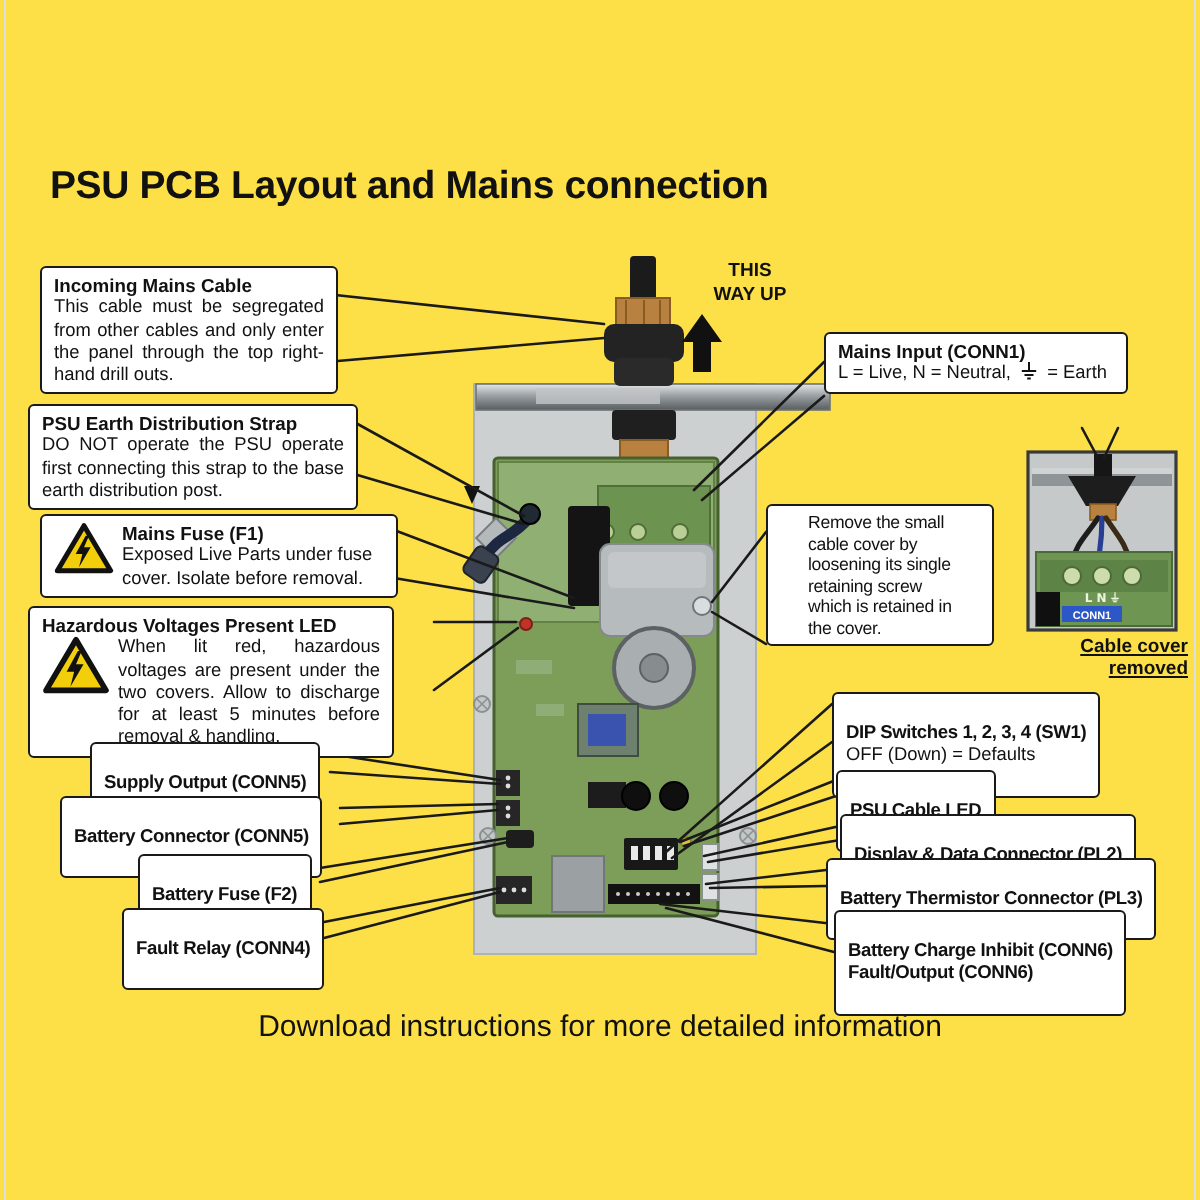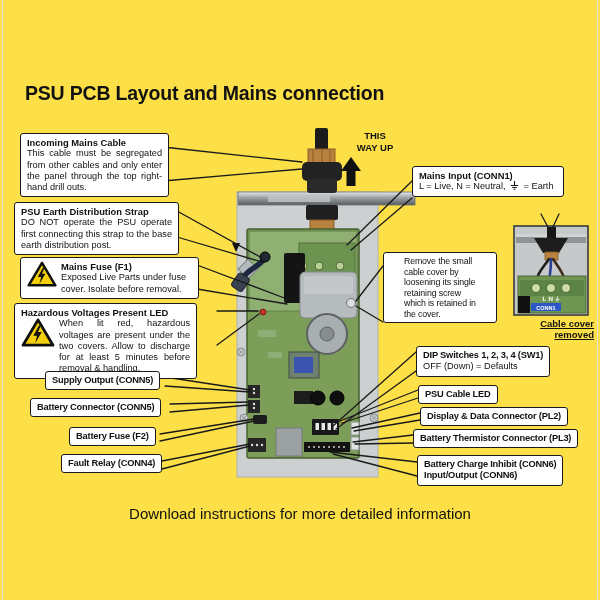--- a/index.html
+++ b/index.html
@@ -10,21 +10,21 @@
               letter-spacing:-0.2px;white-space:nowrap;}
   #footer-note{position:absolute;left:0;top:505px;width:100%;text-align:center;font-size:15px;}
   #svg-layer{position:absolute;left:0;top:0;z-index:1;}
   .box{position:absolute;background:#fff;border:1.7px solid #1a1a1a;border-radius:3px;
        padding:3px 6px;box-sizing:border-box;z-index:3;}
   .bt{font-weight:bold;font-size:9.4px;line-height:1.22;}
   .bb{font-size:9.2px;line-height:1.22;}
   .small{font-size:8.8px;line-height:1.2;letter-spacing:-0.15px;}
   .just{text-align:justify;}
   .nowrap{white-space:nowrap;}
-  .label{padding:3px 6px;}
+  .label{padding:14px 6px;}
   .label .bt{font-size:9.3px;letter-spacing:-0.2px;}
   .row{display:flex;align-items:flex-start;}
   .warn{flex:0 0 auto;margin-right:4px;}
   .gap{margin-top:4px;}
   #this-way-up{position:absolute;left:344px;top:130px;width:62px;text-align:center;
                font-weight:bold;font-size:9.5px;line-height:1.25;white-space:pre-line;z-index:2;}
   #cover-caption{position:absolute;left:506px;top:318px;width:88px;text-align:right;
                  font-weight:bold;font-size:9.5px;line-height:1.2;z-index:2;text-decoration:underline;}
   .earthglyph{display:inline-block;vertical-align:-1px;margin:0 2px;}
 </style>
@@ -268,17 +268,17 @@
     <div class="bt nowrap">PSU Cable LED</div>
   </div>
   <div class="box label" style="left:420px;top:407px">
     <div class="bt nowrap">Display &amp; Data Connector (PL2)</div>
   </div>
   <div class="box label" style="left:413px;top:429px">
     <div class="bt nowrap">Battery Thermistor Connector (PL3)</div>
   </div>
   <div class="box label" style="left:417px;top:455px">
     <div class="bt nowrap">Battery Charge Inhibit (CONN6)</div>
-    <div class="bt nowrap">Input/Output (CONN6)</div>
+    <div class="bt nowrap">Fault/Output (CONN6)</div>
   </div>
 
   <div id="footer-note">Download instructions for more detailed information</div>
 </div>
 
 </body></html>

